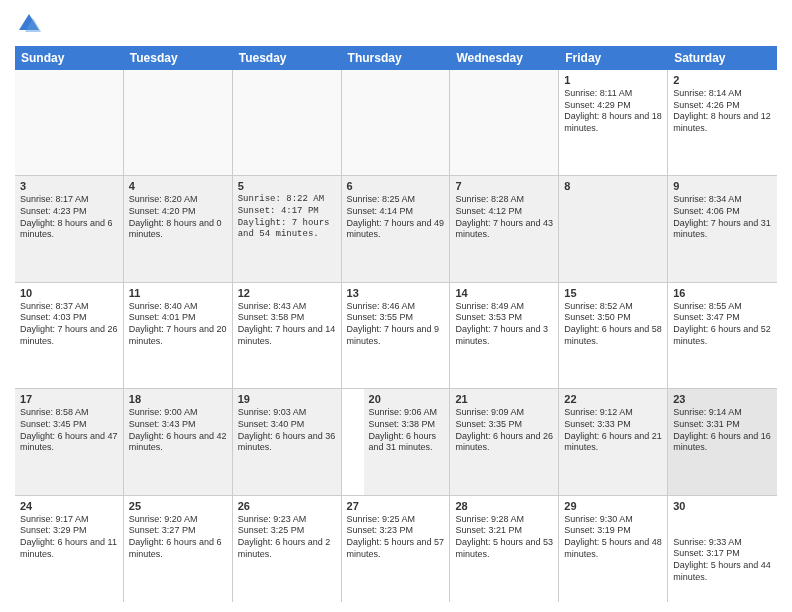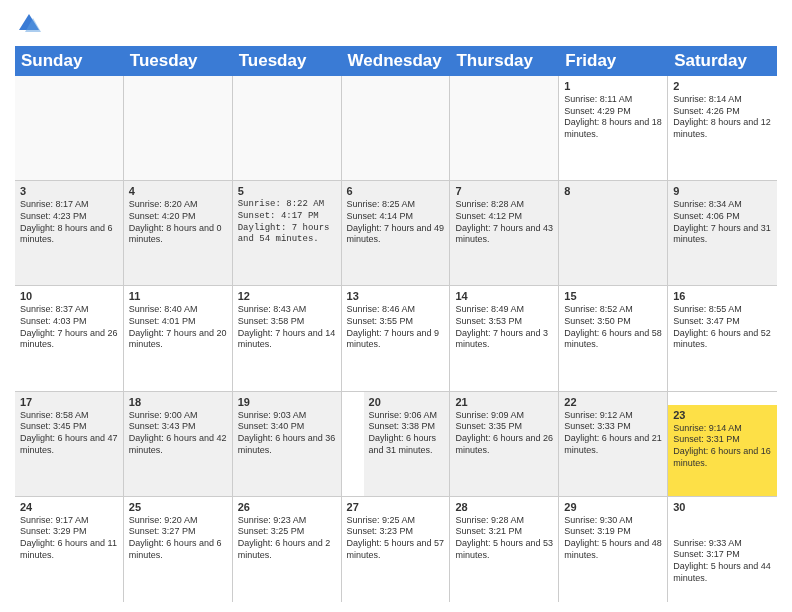--- a/index.html
+++ b/index.html
@@ -65,21 +65,21 @@
       flex-direction: column;
     }
     .cal-header {
       display: grid;
       grid-template-columns: repeat(7, 1fr);
       background: #3a7bd5;
     }
     .cal-header-cell {
       color: #fff;
       font-weight: bold;
-      font-size: 17px;
+      font-size: 12px;
       padding: 5px 6px;
       text-align: left;
     }
     .cal-body {
       flex: 1;
       display: grid;
       grid-template-rows: repeat(5, 1fr);
     }
     .cal-row {
       display: grid;
@@ -137,22 +137,22 @@
       <div class="month-title"></div>
       <div class="location"></div>
     </div>
   </div>
 
   <div class="calendar">
     <div class="cal-header">
     <div class="cal-header-cell">Sunday</div>
         <div class="cal-header-cell">Tuesday</div>
         <div class="cal-header-cell">Tuesday</div>
+        <div class="cal-header-cell">Thursday</div>
         <div class="cal-header-cell">Wednesday</div>
-        <div class="cal-header-cell">Thursday</div>
         <div class="cal-header-cell">Friday</div>
         <div class="cal-header-cell">Saturday</div>
       </div>
     <div class="cal-body">
     <div class="cal-row">
           <div class="cal-cell empty"></div>
           <div class="cal-cell empty"></div>
           <div class="cal-cell empty"></div>
           <div class="cal-cell empty"></div>
           <div class="cal-cell empty"></div>
@@ -284,21 +284,21 @@
             <div class="cell-text" style="white-space: pre-line;">Sunrise: 9:09 AM
 Sunset: 3:35 PM
 Daylight: 6 hours and 26 minutes.</div>
           </div>
           <div class="cal-cell shaded" style="background: rgb(240, 240, 240);">
             <div class="day-num">22</div>
             <div class="cell-text" style="white-space: pre-line;">Sunrise: 9:12 AM
 Sunset: 3:33 PM
 Daylight: 6 hours and 21 minutes.</div>
           </div>
-          <div class="cal-cell shaded" style="background: #fde047; margin-top: 13px;">
+          <div class="cal-cell shaded" style="background: #e5e5e5;">
             <div class="day-num">23</div>
             <div class="cell-text" style="white-space: pre-line;">Sunrise: 9:14 AM
 Sunset: 3:31 PM
 Daylight: 6 hours and 16 minutes.</div>
           </div>
         </div>
         <div class="cal-row">
           <div class="cal-cell">
             <div class="day-num">24</div>
             <div class="cell-text" style="white-space: pre-line;">Sunrise: 9:17 AM

